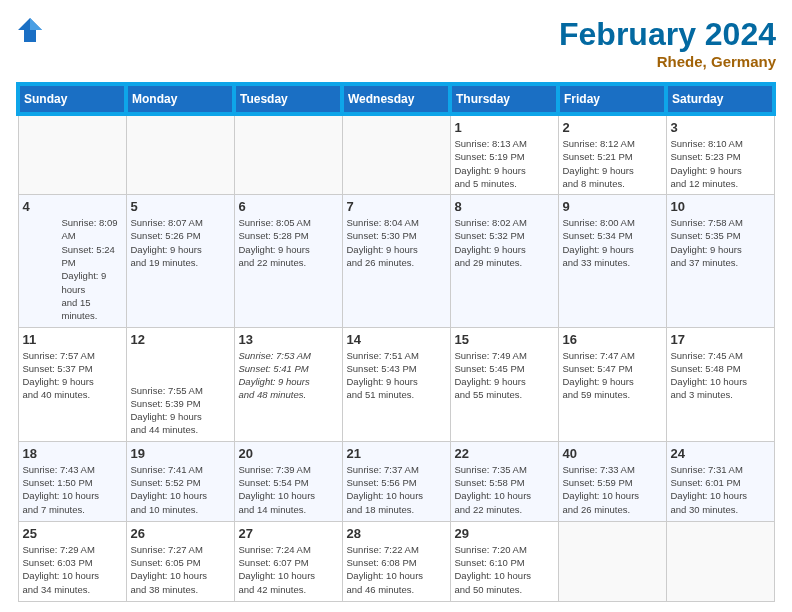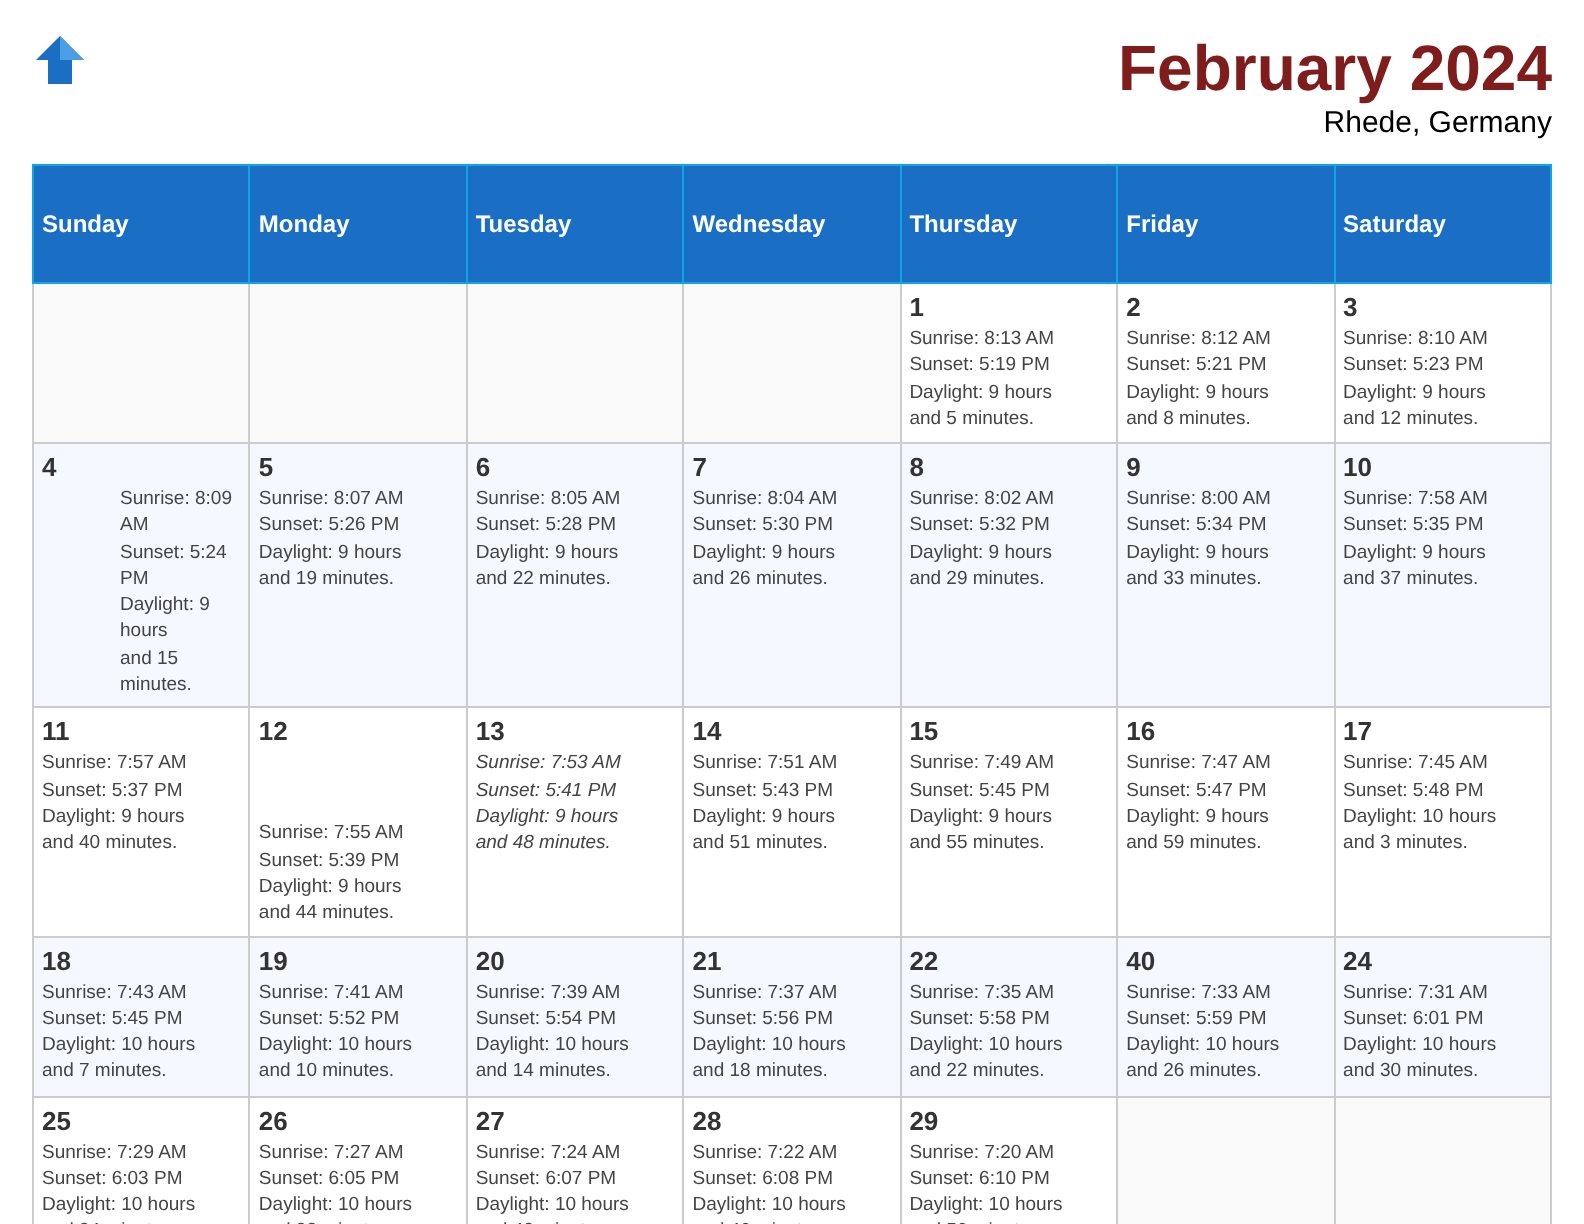--- a/index.html
+++ b/index.html
@@ -22,39 +22,40 @@
       gap: 4px;
     }
     .logo-icon {
       width: 28px;
       height: 28px;
     }
     .title-block { text-align: right; }
     .month-title {
       font-size: 32px;
       font-weight: bold;
-      color: #7f1d1d;
+      color: #0369a1;
     }
     .subtitle {
       font-size: 15px;
-      color: #000000;
+      color: #a16207;
+      font-weight: bold;
     }
     table {
       width: 100%;
       border-collapse: collapse;
       table-layout: fixed;
     }
     th {
       background-color: #1a6fc4;
       color: #fff;
       font-size: 12px;
       font-weight: bold;
-      padding: 22px 4px;
+      padding: 6px 4px;
       text-align: left;
-      border: 1px solid #0ea5e9;
+      border: 4px solid #0ea5e9;
     }
     td {
       vertical-align: top;
       border: 1px solid #ccc;
       padding: 4px 4px;
       font-size: 10px;
       color: #333;
       height: 80px;
       background: #fff;
     }
@@ -235,21 +236,21 @@
           <div class="day-info" style="white-space: pre-line;">Sunrise: 7:45 AM
 Sunset: 5:48 PM
 Daylight: 10 hours
 and 3 minutes.</div>
         </td>
       </tr>
       <tr>
         <td>
           <span class="day-num">18</span>
           <div class="day-info" style="white-space: pre-line;">Sunrise: 7:43 AM
-Sunset: 5:45 PM
+Sunset: 1:50 PM
 Daylight: 10 hours
 and 7 minutes.</div>
         </td>
         <td>
           <span class="day-num">19</span>
           <div class="day-info" style="white-space: pre-line;">Sunrise: 7:41 AM
 Sunset: 5:52 PM
 Daylight: 10 hours
 and 10 minutes.</div>
         </td>

